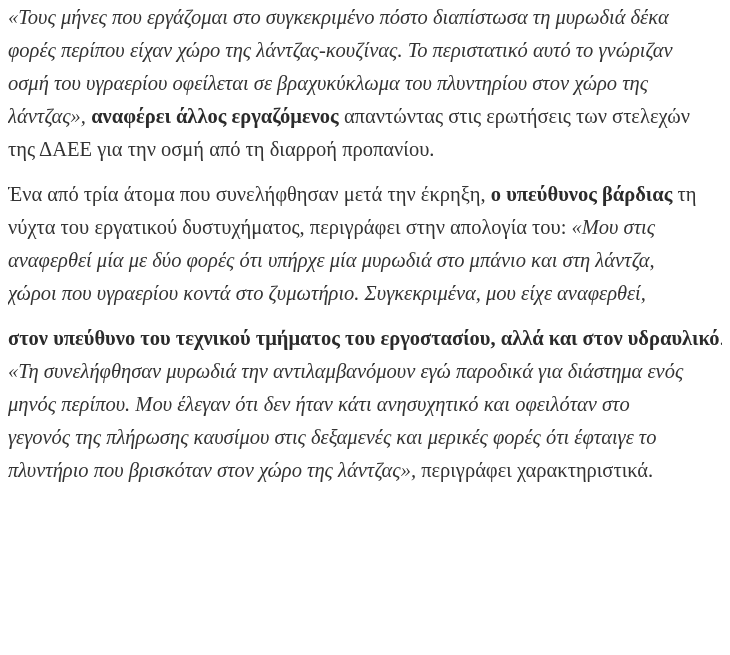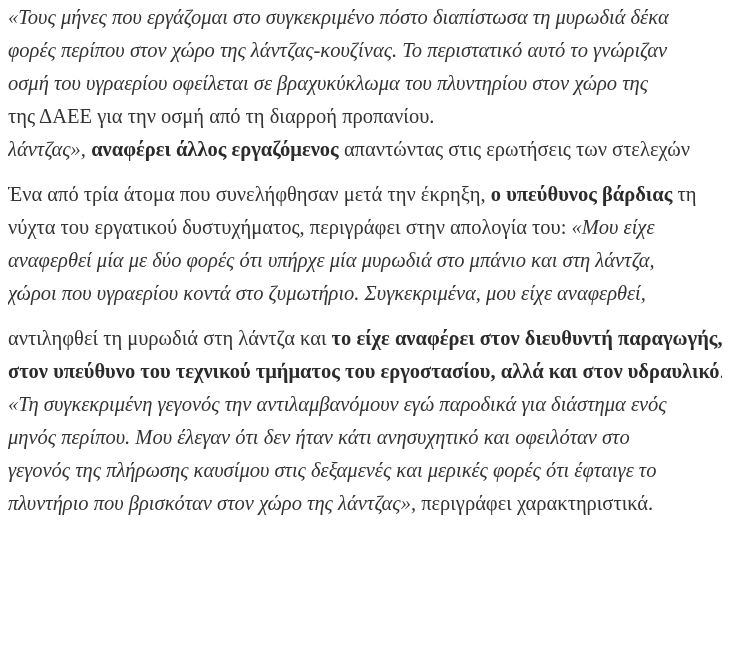--- a/index.html
+++ b/index.html
@@ -33,32 +33,31 @@
   .seg-regular { font-style: normal; font-weight: 400; }
   .seg-italic  { font-style: italic; font-weight: 400; }
   .seg-bold    { font-style: normal; font-weight: 700; color: #2b2b2b; }
 </style>
 </head>
 <body style="background: rgb(255, 255, 255); color: rgb(51, 51, 51);">
 
 <main class="article">
     <p class="para">
       <span class="line"><span class="seg-italic">«Τους μήνες που εργάζομαι στο συγκεκριμένο πόστο διαπίστωσα τη μυρωδιά δέκα</span></span>
-      <span class="line"><span class="seg-italic">φορές περίπου στον χώρο της λάντζας-κουζίνας. Το περιστατικό αυτό το γνώριζαν</span></span>
+      <span class="line"><span class="seg-italic">φορές περίπου είχαν χώρο της λάντζας-κουζίνας. Το περιστατικό αυτό το γνώριζαν</span></span>
       <span class="line"><span class="seg-italic">οσμή του υγραερίου οφείλεται σε βραχυκύκλωμα του πλυντηρίου στον χώρο της</span></span>
+      <span class="line"><span class="seg-italic">λάντζας», </span><span class="seg-bold">αναφέρει άλλος εργαζόμενος</span><span class="seg-regular"> απαντώντας στις ερωτήσεις των στελεχών</span></span>
       <span class="line"><span class="seg-regular">της ΔΑΕΕ για την οσμή από τη διαρροή προπανίου.</span></span>
-      <span class="line"><span class="seg-italic">λάντζας», </span><span class="seg-bold">αναφέρει άλλος εργαζόμενος</span><span class="seg-regular"> απαντώντας στις ερωτήσεις των στελεχών</span></span>
     </p>
     <p class="para">
       <span class="line"><span class="seg-regular">Ένα από τρία άτομα που συνελήφθησαν μετά την έκρηξη, </span><span class="seg-bold">ο υπεύθυνος βάρδιας</span><span class="seg-regular"> τη</span></span>
-      <span class="line"><span class="seg-regular">νύχτα του εργατικού δυστυχήματος, περιγράφει στην απολογία του: </span><span class="seg-italic">«Μου είχε</span></span>
+      <span class="line"><span class="seg-regular">νύχτα του εργατικού δυστυχήματος, περιγράφει στην απολογία του: </span><span class="seg-italic">«Μου στις</span></span>
       <span class="line"><span class="seg-italic">αναφερθεί μία με δύο φορές ότι υπήρχε μία μυρωδιά στο μπάνιο και στη λάντζα,</span></span>
       <span class="line"><span class="seg-italic">χώροι που υγραερίου κοντά στο ζυμωτήριο. Συγκεκριμένα, μου είχε αναφερθεί,</span></span>
     </p>
     <p class="para">
-      <span class="line"><span class="seg-regular">αντιληφθεί τη μυρωδιά στη λάντζα και </span><span class="seg-bold">το είχε αναφέρει στον διευθυντή παραγωγής,</span></span>
       <span class="line"><span class="seg-bold">στον υπεύθυνο του τεχνικού τμήματος του εργοστασίου, αλλά και στον υδραυλικό</span><span class="seg-regular">.</span></span>
-      <span class="line"><span class="seg-italic">«Τη συγκεκριμένη γεγονός την αντιλαμβανόμουν εγώ παροδικά για διάστημα ενός</span></span>
+      <span class="line"><span class="seg-italic">«Τη συνελήφθησαν μυρωδιά την αντιλαμβανόμουν εγώ παροδικά για διάστημα ενός</span></span>
       <span class="line"><span class="seg-italic">μηνός περίπου. Μου έλεγαν ότι δεν ήταν κάτι ανησυχητικό και οφειλόταν στο</span></span>
       <span class="line"><span class="seg-italic">γεγονός της πλήρωσης καυσίμου στις δεξαμενές και μερικές φορές ότι έφταιγε το</span></span>
       <span class="line"><span class="seg-italic">πλυντήριο που βρισκόταν στον χώρο της λάντζας», </span><span class="seg-regular">περιγράφει χαρακτηριστικά.</span></span>
     </p>
   </main>
 
 </body></html>

